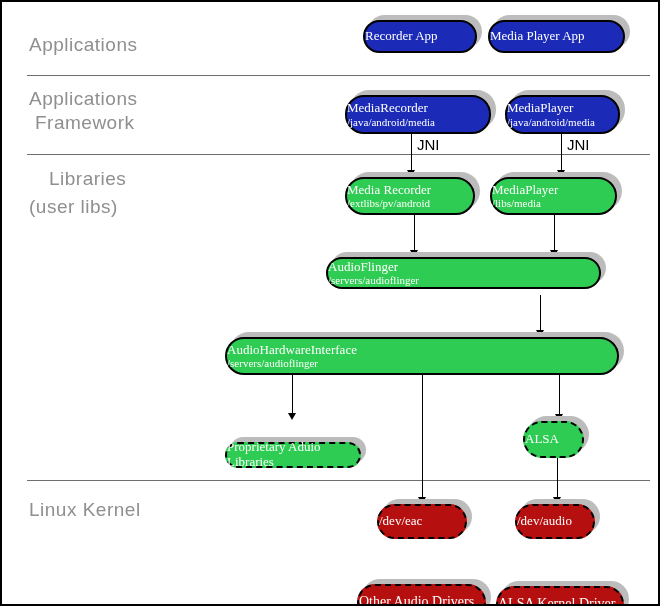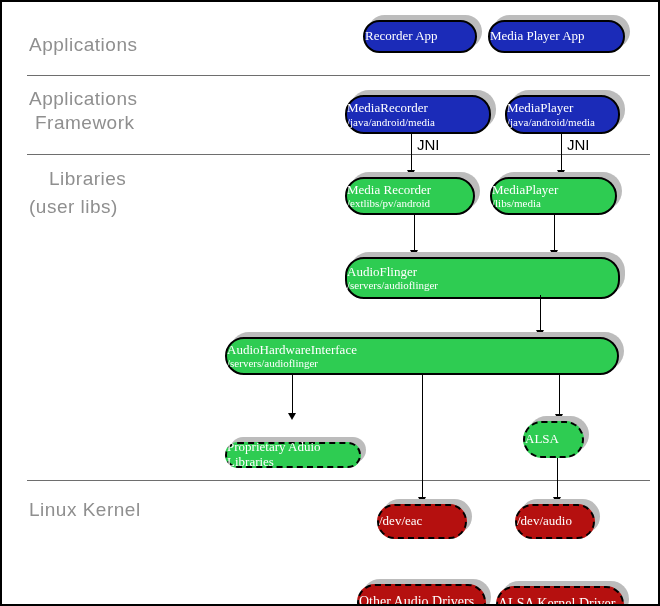--- a/index.html
+++ b/index.html
@@ -80,21 +80,21 @@
   <div class="node green" style="left:488px;top:175px;width:127px;height:38px">
     <div class="t1">MediaPlayer</div>
     <div class="t2">/libs/media</div>
   </div>
 
   <div class="vline" style="left:412px;top:213px;height:35px"></div>
   <div class="ahead" style="left:408px;top:248px"></div>
   <div class="vline" style="left:552px;top:213px;height:35px"></div>
   <div class="ahead" style="left:548px;top:248px"></div>
 
-  <div class="node green" style="left:343px;top:255px;width:275px;height:42px">
+  <div class="node green" style="left:324px;top:255px;width:275px;height:32px">
     <div class="t1">AudioFlinger</div>
     <div class="t2">/servers/audioflinger</div>
   </div>
 
   <div class="vline" style="left:538px;top:293px;height:35px"></div>
   <div class="ahead" style="left:534px;top:328px"></div>
 
   <div class="node green" style="left:223px;top:335px;width:394px;height:38px">
     <div class="t1">AudioHardwareInterface</div>
     <div class="t2">/servers/audioflinger</div>

